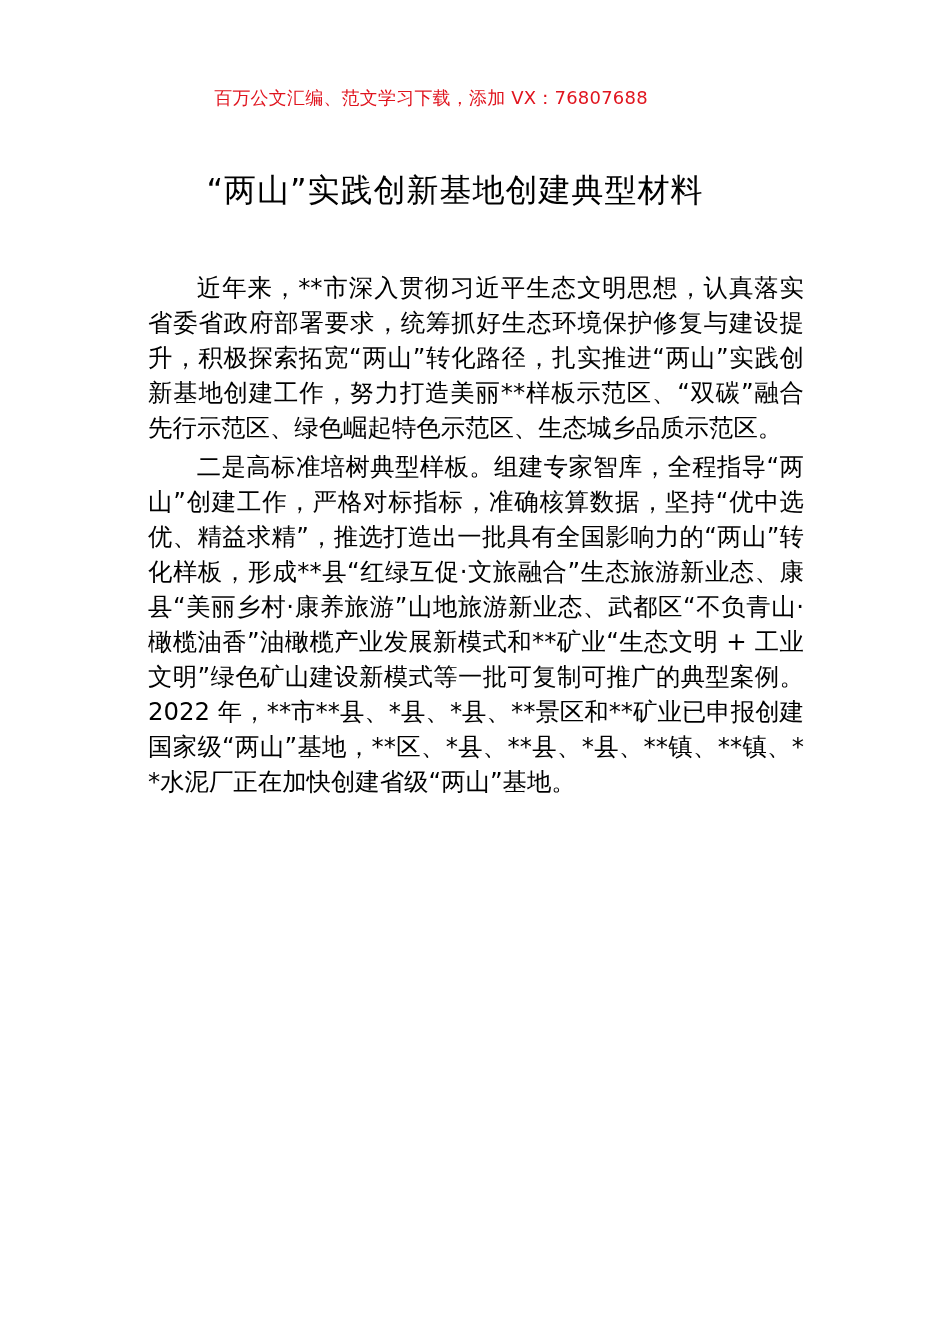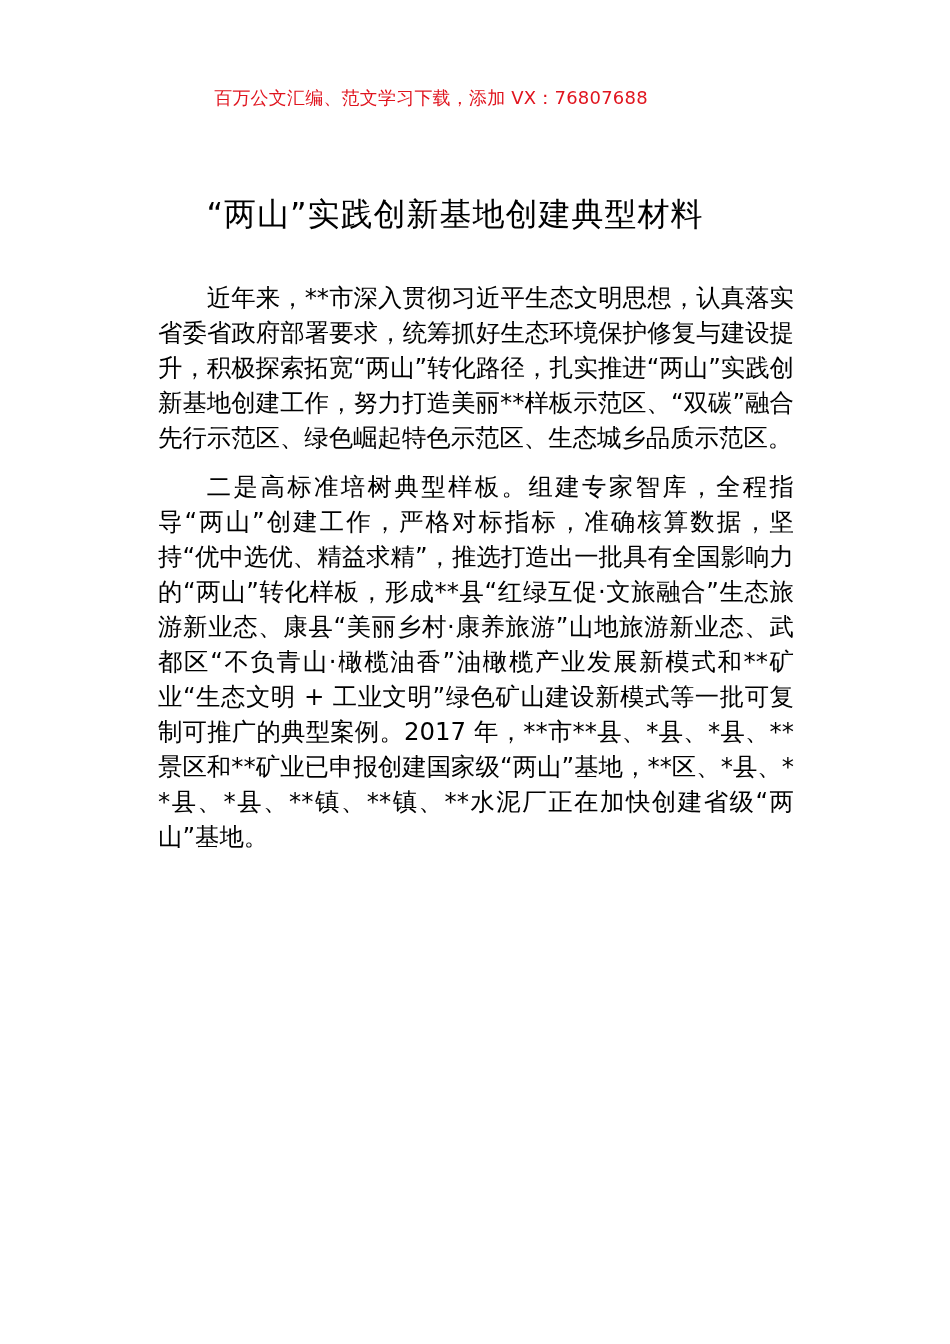--- a/index.html
+++ b/index.html
@@ -21,49 +21,49 @@
       left: 0;
       width: 862px;
       text-align: center;
       color: #e0141e;
       font-size: 18px;
       line-height: 28px;
       letter-spacing: 0.2px;
     }
     .doc-title {
       position: absolute;
-      top: 192px;
+      top: 168px;
       left: 0;
       width: 910px;
       text-align: center;
       font-size: 32px;
       line-height: 44px;
       letter-spacing: 1px;
       color: #000000;
     }
     .doc-body {
       position: absolute;
       top: 266px;
       left: 144px;
       width: 664px;
     }
     .para {
-      margin: 14px;
+      margin: 4px;
       font-size: 24.4px;
       line-height: 35px;
       text-align: justify;
       text-indent: 2em;
       letter-spacing: 0px;
       word-break: break-all;
       color: #000000;
     }
   </style>
 </head>
 <body>
 
 <div class="header-note">百万公文汇编、范文学习下载，添加 VX：76807688</div>
 
 <div class="doc-title">“两山”实践创新基地创建典型材料</div>
 
 <div class="doc-body">
   <p class="para">近年来，**市深入贯彻习近平生态文明思想，认真落实省委省政府部署要求，统筹抓好生态环境保护修复与建设提升，积极探索拓宽“两山”转化路径，扎实推进“两山”实践创新基地创建工作，努力打造美丽**样板示范区、“双碳”融合先行示范区、绿色崛起特色示范区、生态城乡品质示范区。</p>
-  <p class="para">二是高标准培树典型样板。组建专家智库，全程指导“两山”创建工作，严格对标指标，准确核算数据，坚持“优中选优、精益求精”，推选打造出一批具有全国影响力的“两山”转化样板，形成**县“红绿互促·文旅融合”生态旅游新业态、康县“美丽乡村·康养旅游”山地旅游新业态、武都区“不负青山·橄榄油香”油橄榄产业发展新模式和**矿业“生态文明 + 工业文明”绿色矿山建设新模式等一批可复制可推广的典型案例。2017 年，**市**县、*县、*县、**景区和**矿业已申报创建国家级“两山”基地，**区、*县、**县、*县、**镇、**镇、**水泥厂正在加快创建省级“两山”基地。</p>
+  <p class="para">二是高标准培树典型样板。组建专家智库，全程指导“两山”创建工作，严格对标指标，准确核算数据，坚持“优中选优、精益求精”，推选打造出一批具有全国影响力的“两山”转化样板，形成**县“红绿互促·文旅融合”生态旅游新业态、康县“美丽乡村·康养旅游”山地旅游新业态、武都区“不负青山·橄榄油香”油橄榄产业发展新模式和**矿业“生态文明 + 工业文明”绿色矿山建设新模式等一批可复制可推广的典型案例。2022 年，**市**县、*县、*县、**景区和**矿业已申报创建国家级“两山”基地，**区、*县、**县、*县、**镇、**镇、**水泥厂正在加快创建省级“两山”基地。</p>
 </div>
 
 </body></html>

